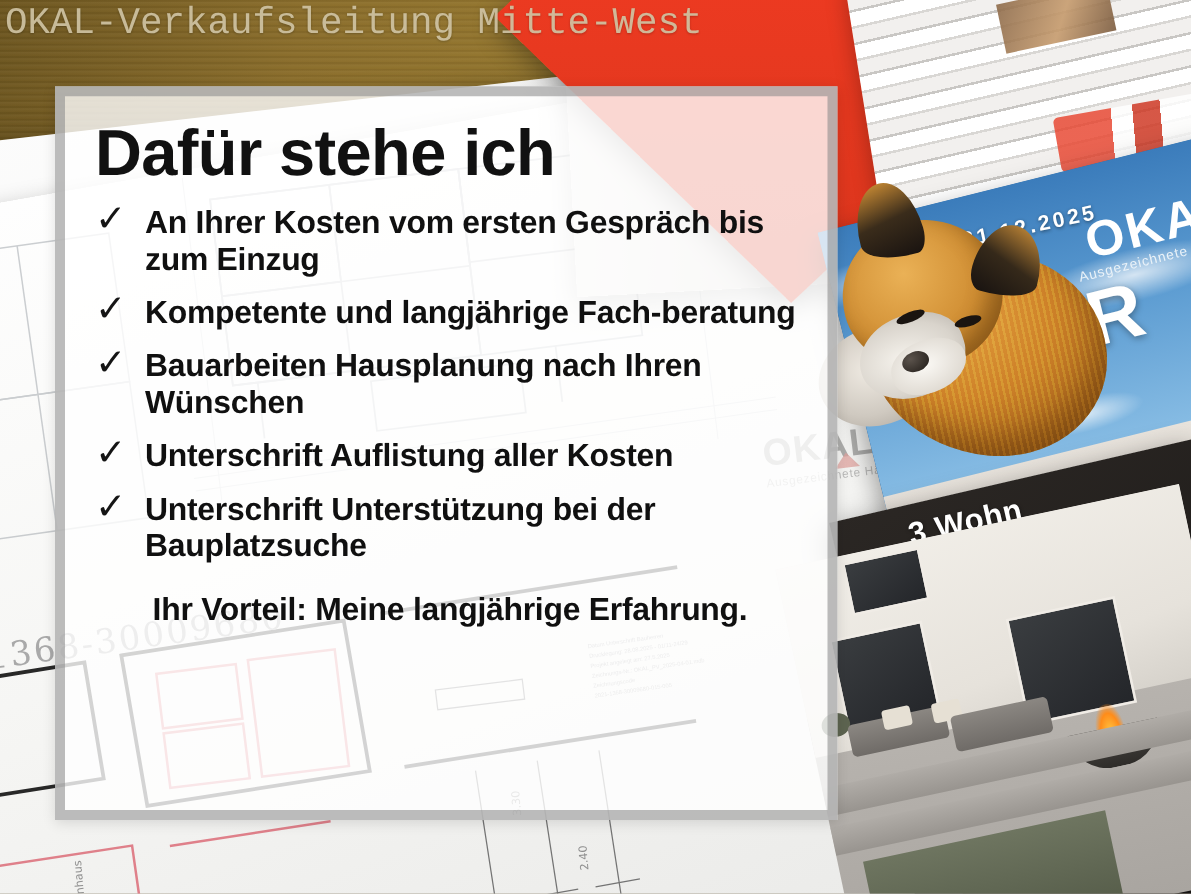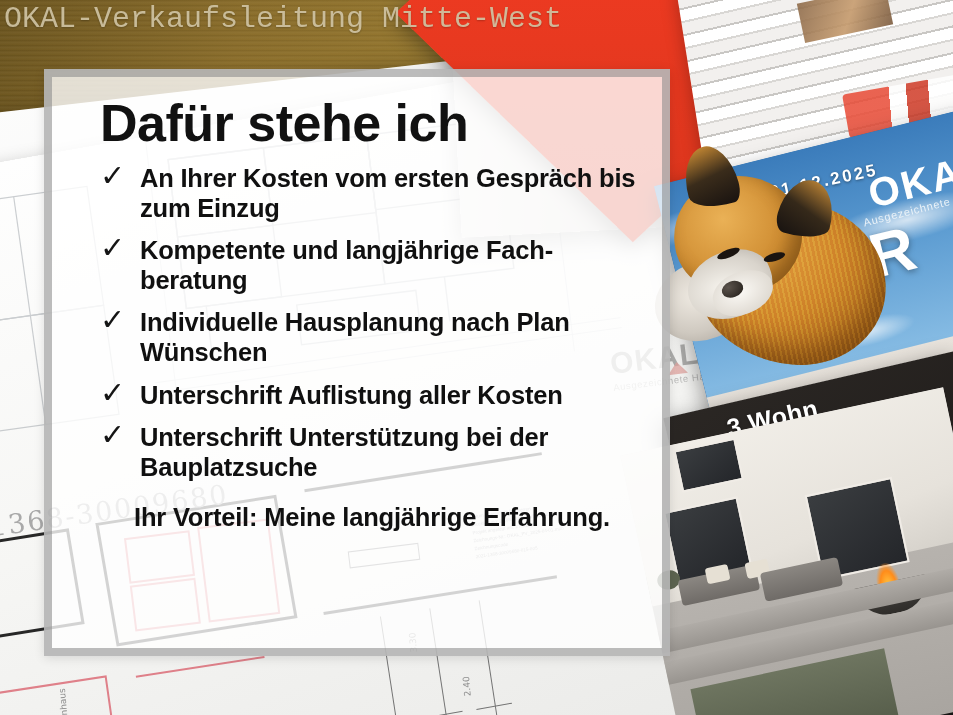--- a/index.html
+++ b/index.html
@@ -293,21 +293,20 @@
     position:absolute;left:44px;top:69px;width:626px;height:587px;
     background:rgba(255,255,255,.80);
     border:8px solid rgba(140,140,140,.58);
     box-sizing:border-box;
     box-shadow:0 2px 10px rgba(0,0,0,.12);
   }
   #panelInner{
     position:absolute;left:0;top:0;right:0;bottom:0;
     padding:14px 18px 2px 14px;
     box-sizing:border-box;
-    margin-left:24px;
   }
 
   #title{
     font-size:52px;font-weight:700;color:#111;
     letter-spacing:-.5px;line-height:1.02;
     margin:6px 0 14px 10px;
   }
 
   .bullets{list-style:none;margin:0;padding:0;}
   .bullet{
@@ -519,21 +518,21 @@
         <li class="bullet">
           <span class="check">✓</span>
           <span class="btext">An Ihrer Kosten vom ersten Gespräch bis zum Einzug</span>
         </li>
         <li class="bullet">
           <span class="check">✓</span>
           <span class="btext">Kompetente und langjährige Fach-beratung</span>
         </li>
         <li class="bullet">
           <span class="check">✓</span>
-          <span class="btext">Individuelle Hausplanung nach Plan Wünschen</span>
+          <span class="btext">Bauarbeiten Hausplanung nach Ihren Wünschen</span>
         </li>
         <li class="bullet">
           <span class="check">✓</span>
           <span class="btext">Unterschrift Auflistung aller Kosten</span>
         </li>
         <li class="bullet">
           <span class="check">✓</span>
           <span class="btext">Unterschrift Unterstützung bei der Bauplatzsuche</span>
         </li>
       </ul>

